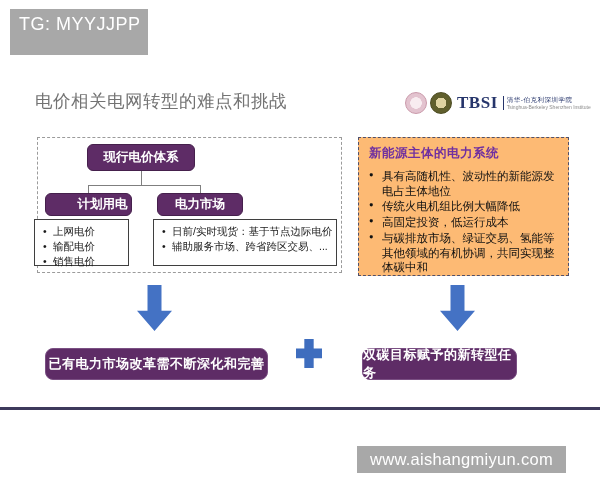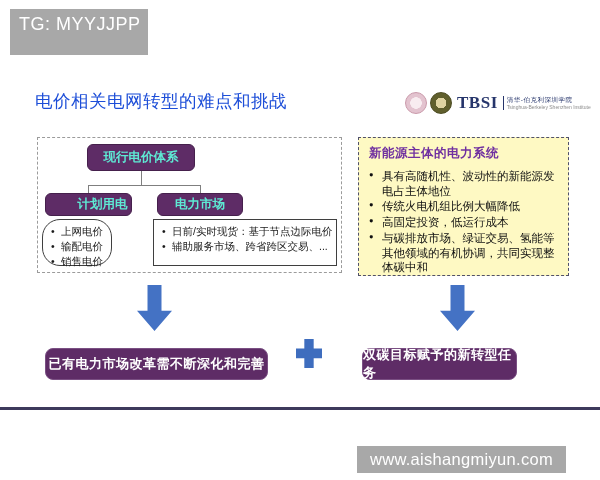--- a/index.html
+++ b/index.html
@@ -11,68 +11,68 @@
 
   
   .badge {
     position:absolute; left:10px; top:9px; width:138px; height:46px;
     background:#a8a8a8; color:#ffffff; font-size:18px; line-height:30px;
     padding-left:9px; letter-spacing:0.5px;
   }
 
   
   .title {
-    position:absolute; left:35px; top:89px; font-size:17.5px; color:#1d4ed8;
+    position:absolute; left:35px; top:89px; font-size:17.5px; color:#737373;
     font-weight:500; letter-spacing:0.5px;
   }
 
   
   .logo { position:absolute; left:405px; top:90px; height:26px; display:flex; align-items:center; gap:3px; }
   .seal { width:22px; height:22px; border-radius:50%; flex:0 0 auto; }
   .seal-tsinghua { background:radial-gradient(circle, #f8ecf0 0 40%, #e3c3cf 41% 70%, #f3dde5 71% 100%); border:1px solid #c998a9; }
   .seal-berkeley { background:radial-gradient(circle, #e0d4a2 0 37%, #605f2d 38% 100%); border:1px solid #4c4b22; }
   .tbsi-word { font-family:"Liberation Serif", serif; font-weight:bold; font-size:17px; color:#26356b; letter-spacing:0.5px; margin-left:2px; }
   .logo-sub { display:flex; flex-direction:column; justify-content:center; border-left:1px solid #26356b; padding-left:3px; margin-left:2px; }
   .logo-cn { font-size:6.5px; color:#26356b; letter-spacing:0.5px; white-space:nowrap; line-height:1.2; }
   .logo-en { font-size:5px; color:#8c8c8c; white-space:nowrap; line-height:1.2; }
 
   
   .panel-left {
     position:absolute; left:37px; top:137px; width:305px; height:136px;
     border:1.5px dashed #9b9b9b;
   }
   .node {
     position:absolute; background:#5e2c66; border:1px solid #45204c; border-radius:6px;
-    color:#5eead4; font-weight:bold; display:flex; align-items:center; justify-content:center;
+    color:#ffffff; font-weight:bold; display:flex; align-items:center; justify-content:center;
   }
   .node-root { left:87px; top:144px; width:108px; height:27px; font-size:12.5px; }
   .node-c1 { left:45px; top:193px; width:87px; height:23px; font-size:12.5px;padding-left:28px; }
   .node-c2 { left:157px; top:193px; width:86px; height:23px; font-size:12.5px;text-align:right; }
   .conn { position:absolute; background:#7f7f7f; }
   .conn-stem  { left:141px; top:171px; width:1px; height:14px; }
   .conn-hbar  { left:88px;  top:185px; width:113px; height:1px; }
   .conn-drop1 { left:88px;  top:185px; width:1px; height:8px; }
   .conn-drop2 { left:200px; top:185px; width:1px; height:8px; }
 
   .plan-list, .market-list {
     position:absolute; background:#ffffff; border:1px solid #3f3f3f;
     list-style:none; font-size:10.5px; color:#1a1a1a; line-height:1.42;
     padding:4px 3px 3px 5px;
   }
-  .plan-list { left:42px; top:219px; width:70px; height:47px;border-radius:18px; }
+  .plan-list { left:34px; top:219px; width:95px; height:47px; }
   .market-list { left:153px; top:219px; width:184px; height:47px; }
   .plan-list li, .market-list li { position:relative; padding-left:13px; white-space:nowrap; }
   .plan-list li::before, .market-list li::before {
     content:"•"; position:absolute; left:3px; top:0; color:#1a1a1a;
   }
 
   
   .panel-right {
     position:absolute; left:358px; top:137px; width:211px; height:139px;
-    border:1.5px dashed #50506a; background:#fef9c3;
+    border:1.5px dashed #50506a; background:#fdba74;
   }
   .panel-right-title {
     margin:7px 0 0 10px; font-size:12.5px; font-weight:bold; color:#7030a0; letter-spacing:0.5px;
   }
   .ne-list { list-style:none; margin-top:7px; padding:0 6px 0 10px; font-size:11.5px; color:#111; line-height:1.28; }
   .ne-list li { position:relative; padding-left:13px; margin-bottom:1px; }
   .ne-list li::before { content:"●"; position:absolute; left:0; top:1px; font-size:7.5px; color:#111; }
 
   
   .arrow {

